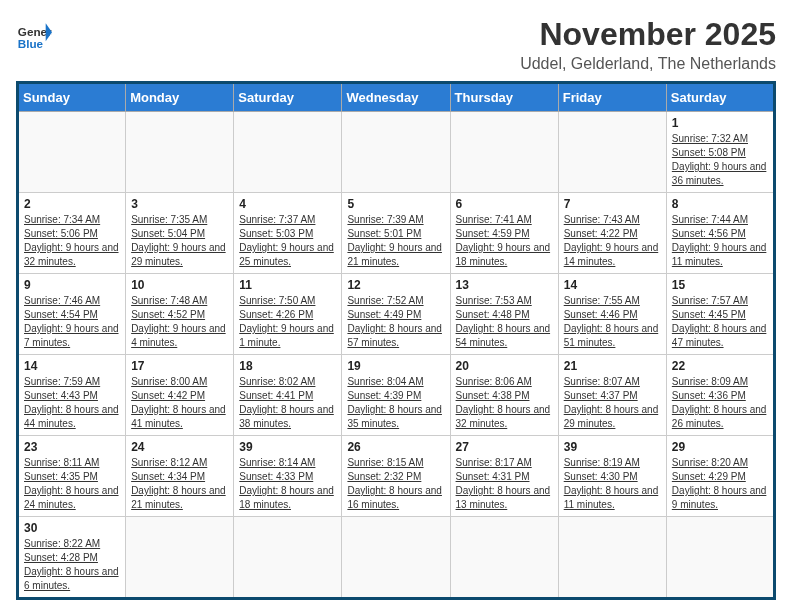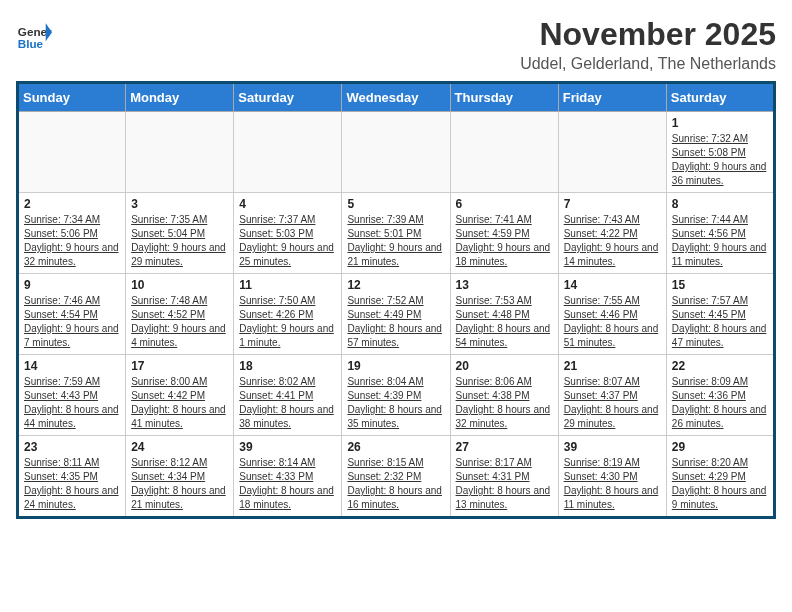--- a/index.html
+++ b/index.html
@@ -323,14 +323,29 @@
 and 11 minutes.</div>
         </td>
         <td>
           <span class="day-number">29</span>
           <div class="day-info">Sunrise: 8:20 AM
 Sunset: 4:29 PM
 Daylight: 8 hours
 and 9 minutes.</div>
         </td>
       </tr>
+      <tr class="last-row">
+        <td>
+          <span class="day-number">30</span>
+          <div class="day-info">Sunrise: 8:22 AM
+Sunset: 4:28 PM
+Daylight: 8 hours
+and 6 minutes.</div>
+        </td>
+        <td class="empty"></td>
+        <td class="empty"></td>
+        <td class="empty"></td>
+        <td class="empty"></td>
+        <td class="empty"></td>
+        <td class="empty"></td>
+      </tr>
     </tbody>
 </table>
 
 </body></html>

